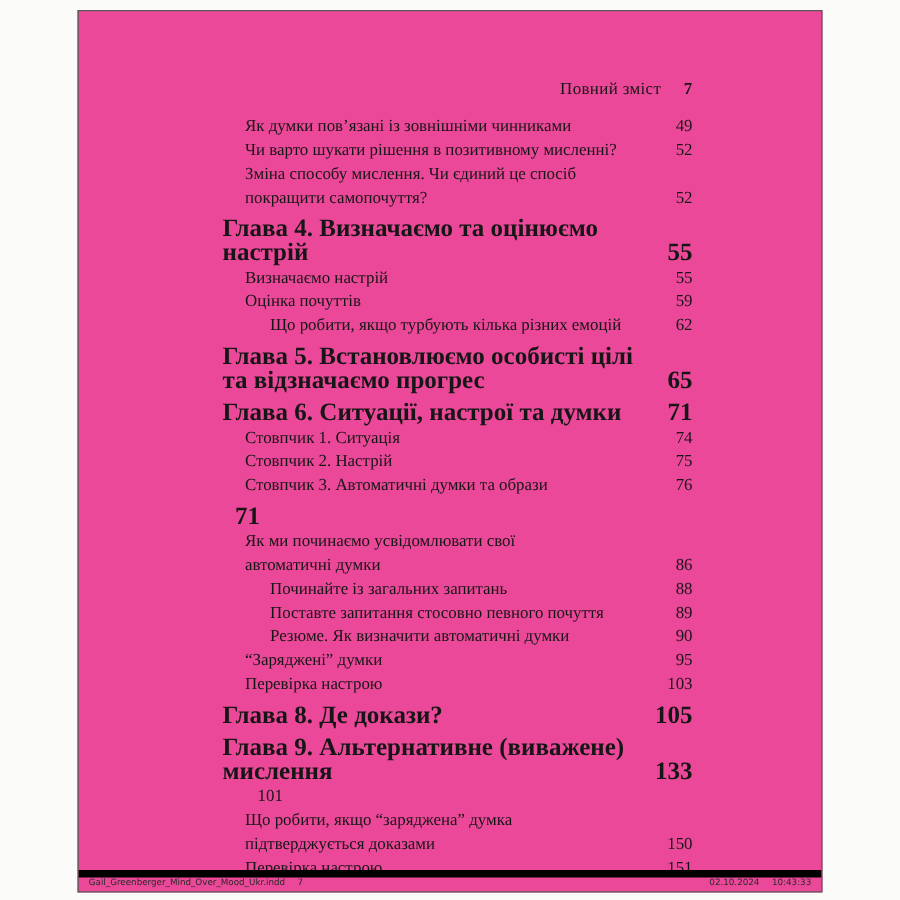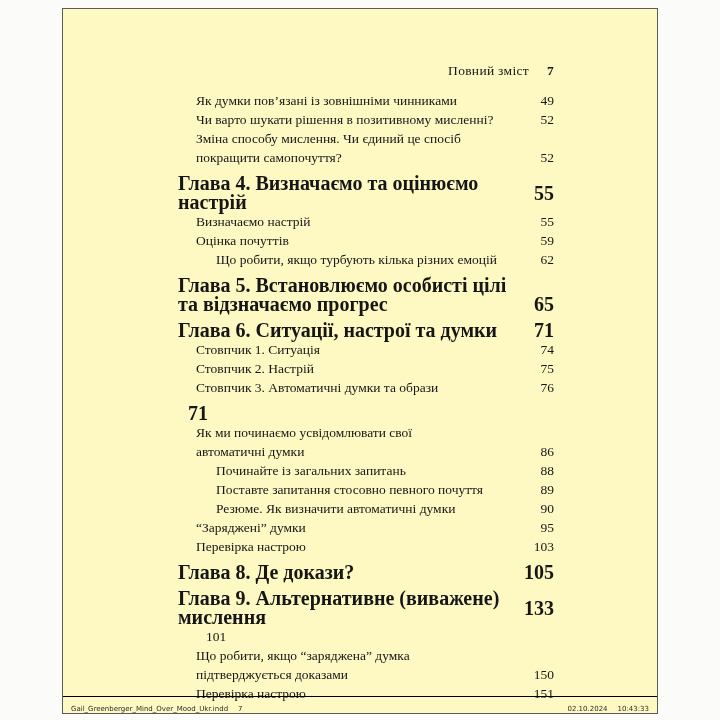--- a/index.html
+++ b/index.html
@@ -7,21 +7,21 @@
     width: 720px; height: 720px;
     background: #fbfbfa;
     font-family: "Liberation Serif", "DejaVu Serif", serif;
     color: #161616;
   }
   .page-frame {
     position: absolute;
     left: 62px; top: 8px;
     width: 596px; height: 706px;
     border: 1px solid #5a5a5a;
-    background: #fef9c3;
+    background: #ec4899;
     box-sizing: border-box;
   }
   .running-head {
     position: absolute;
     left: 115px; top: 54px; width: 376px;
     text-align: right;
     font-size: 13.5px;
     letter-spacing: 0.3px;
   }
   .running-head .head-page {
@@ -35,31 +35,31 @@
     line-height: 19px;
   }
   .entry { padding-left: 0; }
   .entry.indent-1 { padding-left: 18px; }
   .entry.indent-2 { padding-left: 38px; }
   .entry.bold { font-weight: bold; font-size: 20px; }
   .entry.gap { margin-top: 7px; }
   .line {
     display: flex;
     justify-content: space-between;
-    align-items: center;
+    align-items: flex-end;
   }
   .pg { margin-left: 10px; white-space: nowrap; }
   .page-footer {
     position: absolute;
     left: 0; right: 0; bottom: 0;
     height: 17px;
-    border-top: 1px solid #000000;
+    border-top: 6px solid #000000;
     display: flex;
     justify-content: space-between;
-    align-items: flex-end;
+    align-items: flex-start;
     padding: 0 8px;
     box-sizing: border-box;
     font-family: "DejaVu Sans", "Liberation Sans", sans-serif;
     font-size: 7px;
     color: #2a2a2a;
     margin-top: 20px;
   }
   .page-footer .grp { display: flex; gap: 10px; }
 </style>
 </head>

